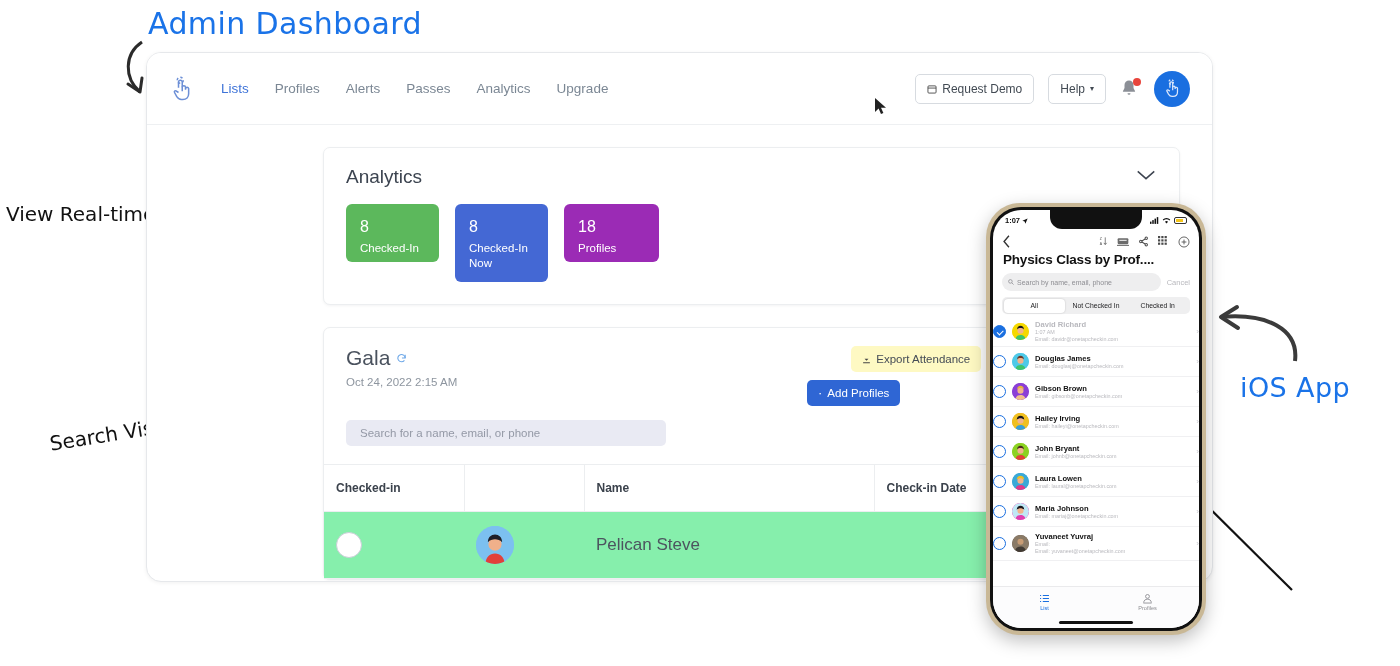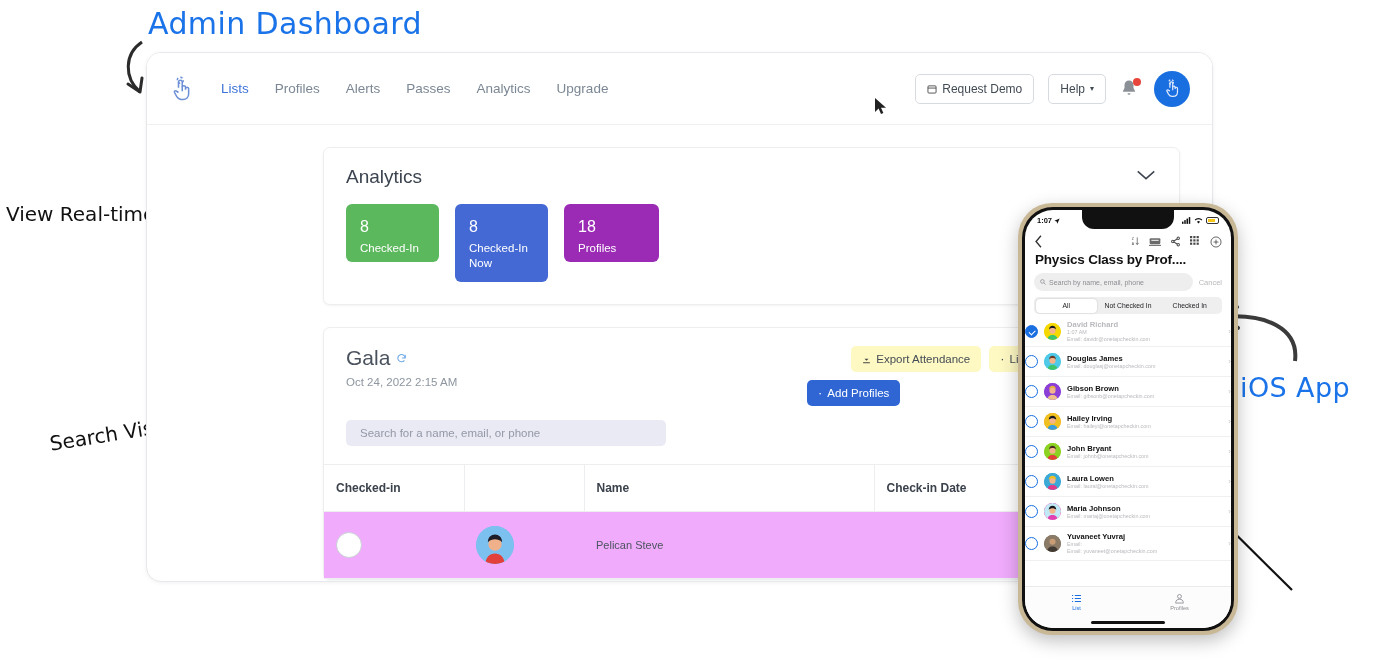--- a/index.html
+++ b/index.html
@@ -153,44 +153,43 @@
   table.tbl { width: 100%; border-collapse: collapse; }
   table.tbl th {
     text-align: left;
     font-size: 12px; color: #3b424c; font-weight: bold;
     padding: 16px 0 16px 12px;
     border-top: 1px solid #eceef0;
     border-bottom: 1px solid #eceef0;
   }
   table.tbl td {
     padding: 14px 0 14px 12px;
-    background: #f0abfc;
+    background: #86efac;
     border-bottom: 1px solid #eeeff1;
-    font-size: 11px; color: #4c545f;
+    font-size: 17px; color: #4c545f;
   }
   .ck-circle {
     width: 26px; height: 26px; border-radius: 50%;
     border: 1px solid #c9ced6; background: #fff;
     cursor: pointer;
   }
   .row-avatar {
     width: 38px; height: 38px; border-radius: 50%;
     background: #7cc0f0; overflow: hidden; position: relative;
   }
 
   
   .phone {
     position: absolute;
     left: 986px; top: 203px;
     width: 220px; height: 432px;
     border-radius: 34px;
     background: #c9b896;
     padding: 4px;
     box-shadow: 0 6px 18px rgba(0,0,0,.25);
-    margin-left: 32px;
   }
   .phone-inner {
     width: 100%; height: 100%;
     background: #111; border-radius: 31px;
     padding: 3px;
   }
   .screen {
     width: 100%; height: 100%;
     background: #fff; border-radius: 28px;
     overflow: hidden; position: relative;

